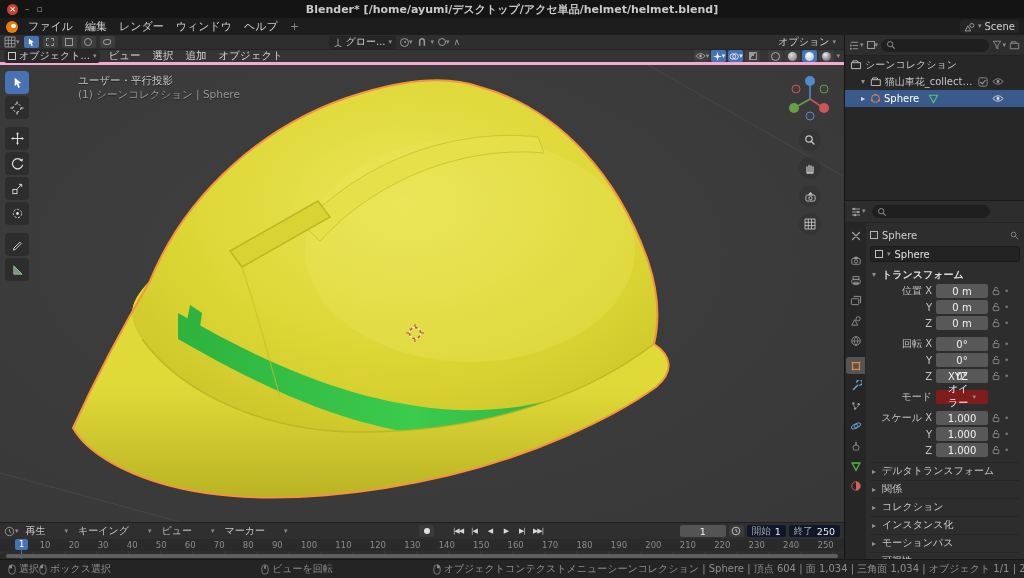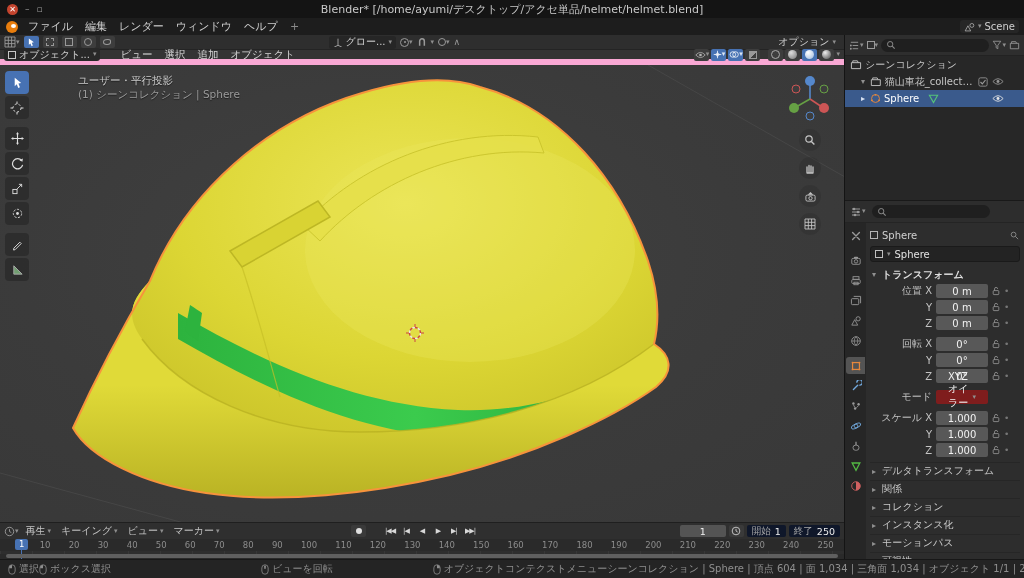--- a/index.html
+++ b/index.html
@@ -6,58 +6,58 @@
 html,body{width:1024px;height:578px;overflow:hidden;background:#1a1a1a}
 body{font-family:"DejaVu Sans","Liberation Sans",sans-serif;color:#c7c7c7}
 .app{width:1024px;height:578px;display:flex;flex-direction:column;background:#2b2b2b}
 svg.i{display:block}
 .caret{font-size:7px;color:#8f8f8f;line-height:1}
 
 .titlebar{height:18px;background:#141414;display:flex;align-items:center;position:relative;flex:none}
 .winctl{display:flex;align-items:center;gap:7px;padding:0 7px}
 .wc-close{width:11px;height:11px;border-radius:50%;background:#c4442e;color:#fff;font-size:8px;line-height:11px;text-align:center}
 .wc{color:#9a9a9a;font-size:9px}
-.titletext{position:absolute;left:0;right:0;text-align:center;font-size:11px;color:#c9c9c9;font-weight:normal}
+.titletext{position:absolute;left:0;right:0;text-align:center;font-size:11px;color:#c9c9c9;font-weight:bold}
 
 .topbar{height:17px;background:#1d1d1d;display:flex;align-items:center;padding:0 5px;flex:none;font-size:11px}
 .logo{width:14px;height:14px;position:relative;margin-right:3px}
 .logo .l1{position:absolute;inset:1px;border-radius:50%;background:#e87d0d}
 .logo .l2{position:absolute;left:6px;top:4px;width:5px;height:4px;border-radius:50%;background:#fff}
 .menu-item{padding:0 6px;color:#cfcfcf;white-space:nowrap}
 .tabs{display:flex;align-items:flex-end;height:17px;margin-left:8px}
 .tab{padding:2px 8px 2px;color:#9a9a9a;font-size:10.5px;white-space:nowrap;border-radius:4px 4px 0 0}
 .tab.active{background:#383838;color:#e6e6e6}
 .tab-add{color:#8a8a8a;padding:0 6px}
 .topbar-right{margin-left:auto;display:flex;align-items:center;gap:4px}
 .pill{background:#262626;border-radius:3px;height:13px;display:flex;align-items:center;padding:0 4px;gap:3px;font-size:10px;color:#d0d0d0;white-space:nowrap}
 .ibtn{display:flex;align-items:center;justify-content:center;color:#9a9a9a}
 
 .toolsettings{height:15px;background:#2e2e2e;display:flex;align-items:center;padding:0 4px;gap:4px;flex:none;border-bottom:1px solid #242424}
-.vheader{height:15px;background:#343434;display:flex;align-items:center;padding:0 4px;gap:14px;flex:none;border-bottom:6px solid #f9a8d4}
+.vheader{height:15px;background:#343434;display:flex;align-items:center;padding:0 4px;gap:2px;flex:none;border-bottom:3px solid #f9a8d4}
 .vmenu{padding:0 6px;color:#d6d6d6;font-size:10.5px;white-space:nowrap}
 .minibtn{width:15px;height:12px;border-radius:2px;display:flex;align-items:center;justify-content:center;background:#3d3d3d;color:#b5b5b5}
 .minibtn.blue{background:#4772b3;color:#fff}
 .sphere-ic{width:9px;height:9px;border-radius:50%}
 .main{flex:1;display:flex;min-height:0}
 .left{width:845px;display:flex;flex-direction:column;border-right:1px solid #141414}
 
 .viewport{flex:1;position:relative;overflow:hidden;background:radial-gradient(ellipse at 45% 42%, #414141 0%, #3b3b3b 55%, #383838 100%)}
 .overlay-info{position:absolute;left:78px;top:8px;font-size:10.5px;line-height:14px;color:#c9c9c9;text-shadow:0 1px 1px #0008}
 .overlay-info .l2{color:#9a9a9a}
 .vtoolbar{position:absolute;left:5px;top:6px;display:flex;flex-direction:column;gap:2px}
 .vtool{width:24px;height:23px;border-radius:4px;background:#2c2c2cd9;display:flex;align-items:center;justify-content:center}
 .vtool.active{background:#4772b3}
 .vtool.gap{margin-top:6px}
 .navcol{position:absolute;right:8px;top:6px;display:flex;flex-direction:column;align-items:center;gap:6px}
 .navball{width:52px;height:52px}
 .navbtn{width:22px;height:22px;border-radius:50%;background:#2d2d2d66;display:flex;align-items:center;justify-content:center;color:#c4c4c4}
 
 .timeline{height:37px;background:#2b2b2b;display:flex;flex-direction:column;flex:none;border-top:1px solid #1f1f1f}
 .tl-header{height:16px;background:#2f2f2f;display:flex;align-items:center;padding:0 4px;gap:2px;font-size:10px;color:#c5c5c5}
-.tl-menu{padding:0 5px;display:flex;align-items:center;gap:2px;white-space:nowrap}
+.tl-menu{padding:0 5px;display:flex;align-items:center;gap:19px;white-space:nowrap}
 .transport{display:flex;align-items:center;gap:1px;margin-left:14px}
 .tbtn{min-width:15px;height:12px;border-radius:2px;display:flex;align-items:center;justify-content:center;font-size:7px;color:#d8d8d8;padding:0 2px;letter-spacing:-1px}
 .tl-right{margin-left:auto;display:flex;align-items:center;gap:3px}
 .framefield{background:#545454;border-radius:2px;min-width:46px;height:12px;display:flex;align-items:center;justify-content:center;color:#f0f0f0;font-size:9.5px}
 .rangefield{background:#0f172a;border-radius:2px;height:12px;display:flex;align-items:center;gap:4px;padding:0 5px;font-size:9.5px}
 .rangefield b{color:#ececec;font-weight:normal}
 .rangefield span{color:#a8a8a8}
 .tl-ruler{flex:1;position:relative;background:#2a2a2a;overflow:hidden}
 .ruler-nums{position:absolute;left:16px;right:10px;top:1px;display:flex;justify-content:space-between;font-size:8.5px;color:#8c8c8c}
 .ruler-track{position:absolute;left:0;right:0;top:12px;bottom:5px;background:#2e2e2e;background-image:repeating-linear-gradient(90deg,#373737 0 1px,transparent 1px 32px)}

